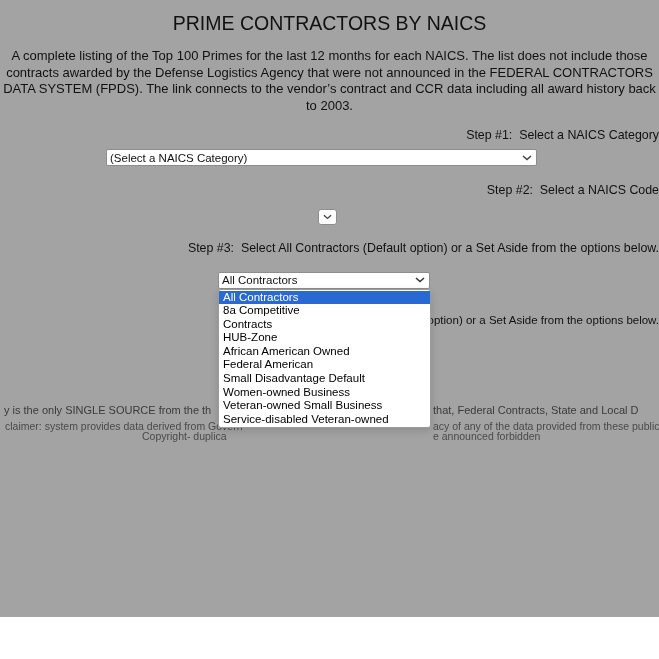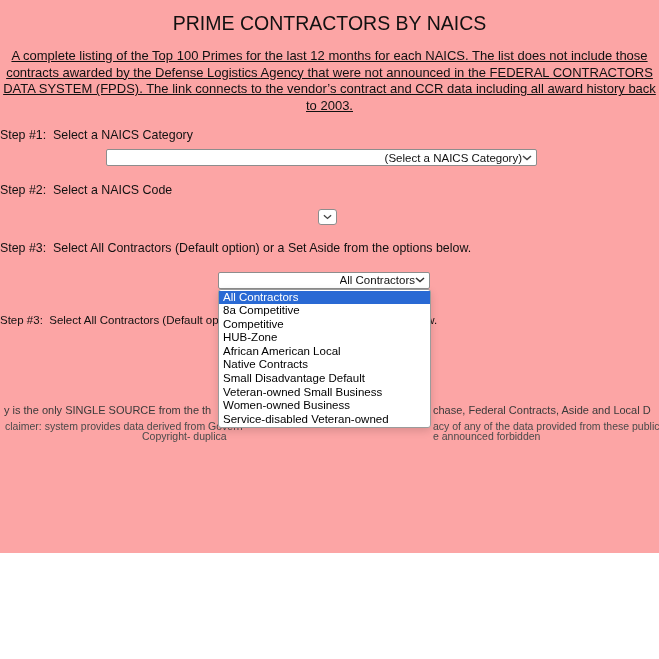--- a/index.html
+++ b/index.html
@@ -1,51 +1,51 @@
 <!DOCTYPE html>
 <html><head>
 <meta charset="utf-8">
 <style>
   html,body{margin:0;padding:0;background:#fff;}
   .page{
     position:relative;
-    width:659px;height:553px;
+    width:659px;height:617px;
     overflow:hidden;
-    background:#fca5a5;
+    background:#a3a3a3;
     font-family:"Liberation Sans", sans-serif;
     color:#000;
   }
   .title{
     position:absolute;top:12px;left:0;width:659px;
     text-align:center;
     font-size:19.5px;font-weight:400;color:#111;
     white-space:pre;
   }
   .intro{
     position:absolute;top:48px;left:0;width:659px;
     display:flex;flex-direction:column;align-items:center;
     font-size:13px;line-height:16.7px;color:#111;
   }
-  .intro-line{white-space:pre;flex:0 0 auto;text-decoration:underline;}
+  .intro-line{white-space:pre;flex:0 0 auto;}
   .step-heading{
     position:absolute;left:0;width:659px;
-    text-align:left;font-size:12.4px;color:#111;
+    text-align:right;font-size:12.4px;color:#111;
     white-space:pre;line-height:14px;
   }
   .h1{top:128px;}
   .h2{top:183px;}
   .h3{top:241px;}
   .h3b{top:313px;font-size:11.5px;z-index:1;}
   .select{
     position:absolute;
     box-sizing:border-box;
     background:#fff;
     border:1px solid #8d8d8d;
     border-radius:2px;
-    display:flex;align-items:center;justify-content:flex-end;
+    display:flex;align-items:center;justify-content:space-between;
     font-size:11.5px;color:#111;
     padding:0 4px 0 3px;
     cursor:default;
   }
   .select1{left:106px;top:149px;width:431px;height:17px;}
   .select2{left:318px;top:209px;width:19px;height:16px;justify-content:center;padding:0;border-radius:3px;}
   .select3{left:218px;top:272px;width:212px;height:16.5px;z-index:4;}
   .select-value{white-space:pre;overflow:hidden;}
   .chev{display:flex;align-items:center;flex:0 0 auto;}
   .listbox{
@@ -122,34 +122,34 @@
     <span class="chev">
       <svg width="10" height="6" viewBox="0 0 10 6">
           <polyline points="1,1 5,4.6 9,1" fill="none" stroke="#333" stroke-width="1.5"></polyline>
         </svg>
     </span>
   </div>
 
   <div class="listbox">
       <div class="listbox-option selected">All Contractors</div>
       <div class="listbox-option">8a Competitive</div>
-      <div class="listbox-option">Competitive</div>
+      <div class="listbox-option">Contracts</div>
       <div class="listbox-option">HUB-Zone</div>
-      <div class="listbox-option">African American Local</div>
-      <div class="listbox-option">Native Contracts</div>
+      <div class="listbox-option">African American Owned</div>
+      <div class="listbox-option">Federal American</div>
       <div class="listbox-option">Small Disadvantage Default</div>
+      <div class="listbox-option">Women-owned Business</div>
       <div class="listbox-option">Veteran-owned Small Business</div>
-      <div class="listbox-option">Women-owned Business</div>
       <div class="listbox-option">Service-disabled Veteran-owned</div>
     </div>
 
   <div class="footer">
     <div class="fline f1">
       <span class="fl">y is the only SINGLE SOURCE from the th</span>
-      <span class="fr">chase, Federal Contracts, Aside and Local D</span>
+      <span class="fr">that, Federal Contracts, State and Local D</span>
     </div>
     <div class="fline f2">
       <span class="fl">claimer: system provides data derived from Govern</span>
       <span class="fr">acy of any of the data provided from these public so</span>
     </div>
     <div class="fline f3">
       <span class="fl">Copyright- duplica</span>
       <span class="fr">e announced forbidden</span>
     </div>
   </div>

